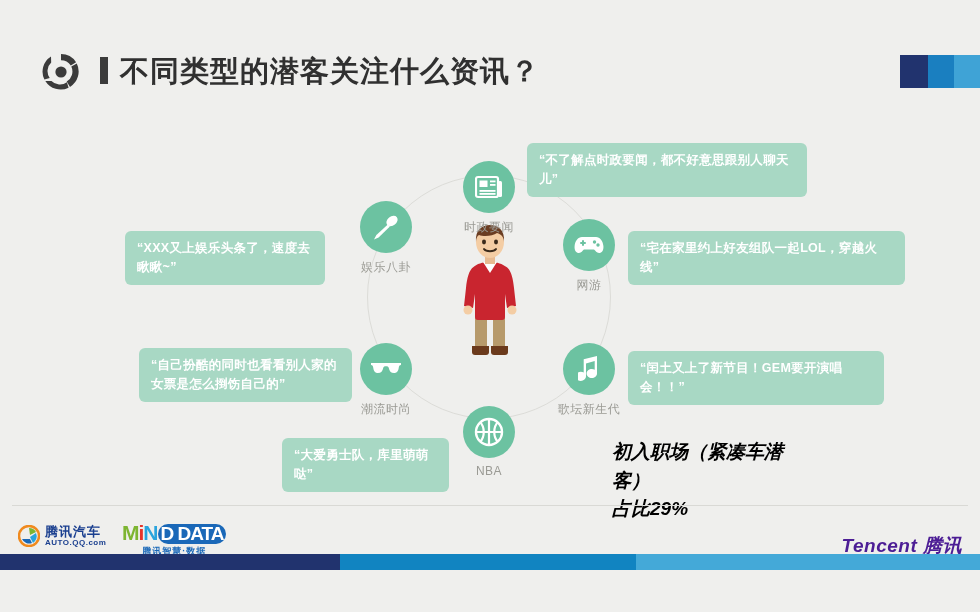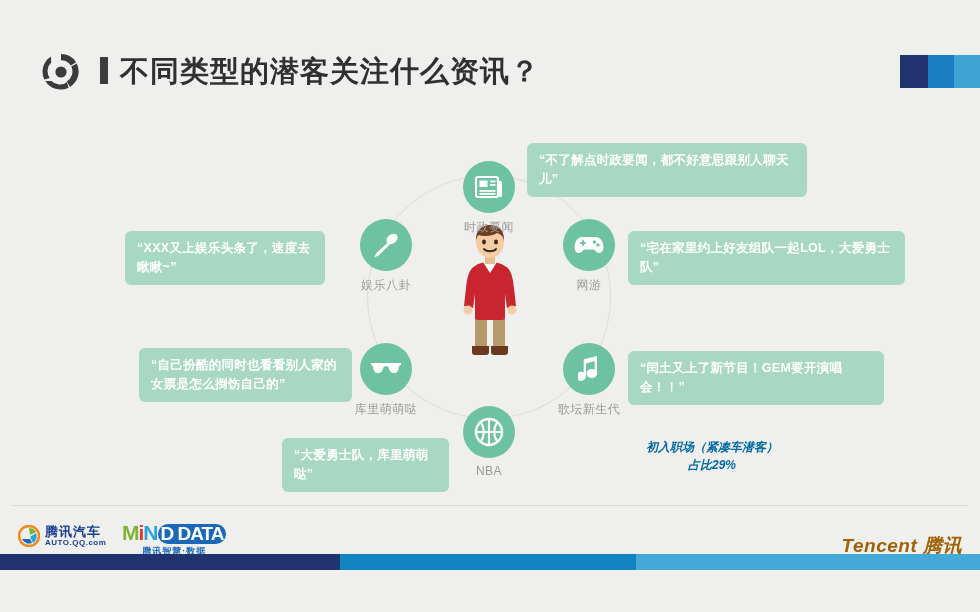--- a/index.html
+++ b/index.html
@@ -51,21 +51,21 @@
   .node-label {
     margin-top: 6px; font-size: 12px; color: #9a9a94;
     white-space: nowrap; letter-spacing: .5px;
   }
 
   .n-news    { left: 439px; top: 161px; }
   .n-game    { left: 539px; top: 219px; }
   .n-music   { left: 539px; top: 343px; }
   .n-nba     { left: 439px; top: 406px; }
   .n-fashion { left: 336px; top: 343px; }
-  .n-gossip  { left: 336px; top: 219px; }
+  .n-gossip  { left: 336px; top: 201px; }
 
   
   .person { position: absolute; left: 455px; top: 222px; width: 70px; height: 140px; }
 
   
   .bubble {
     position: absolute;
     background: #a8d8c4;
     border-radius: 6px;
     color: #ffffff;
@@ -78,22 +78,22 @@
   .b-news    { left: 527px; top: 143px; width: 280px; }
   .b-game    { left: 628px; top: 231px; width: 277px; }
   .b-music   { left: 628px; top: 351px; width: 256px; }
   .b-nba     { left: 282px; top: 438px; width: 167px; }
   .b-fashion { left: 139px; top: 348px; width: 213px; }
   .b-gossip  { left: 125px; top: 231px; width: 200px; }
 
   
   .caption {
     position: absolute; left: 612px; top: 438px;
-    width: 200px; text-align: center;
-    color: #0369a1; font-size: 12px; font-style: italic;
+    width: 200px; text-align: left;
+    color: #000000; font-size: 19px; font-style: italic;
     font-weight: bold; line-height: 1.5;
   }
 
   
   .foot-line {
     position: absolute; left: 12px; top: 505px;
     width: 956px; height: 1px; background: #d9d9d5;
   }
   .f-auto { position: absolute; left: 18px; top: 525px; display: flex; align-items: center; }
   .f-auto .txt { margin-left: 5px; line-height: 1.05; }
@@ -111,21 +111,21 @@
     border-radius: 10px; font-size: 19px;
   }
   .f-mind .sub {
     margin-top: 1px; font-size: 9px; font-weight: bold; color: #1a68b8;
     letter-spacing: 1px; text-align: center;
   }
 
   .f-tencent {
     position: absolute; right: 18px; top: 533px;
     font-size: 19px; font-style: italic; font-weight: bold;
-    color: #a16207; letter-spacing: .5px;
+    color: #4c1d95; letter-spacing: .5px;
   }
 
   .botbar { position: absolute; left: 0; bottom: 42px; width: 980px; height: 16px; display: flex; }
   .botbar i { display: block; height: 16px; }
   .botbar .s1 { width: 340px; background: #21336e; }
   .botbar .s2 { width: 296px; background: #1184c1; }
   .botbar .s3 { flex: 1; background: #44a9d8; }
 </style>
 </head>
 <body>
@@ -229,35 +229,35 @@
     </div>
     <div class="node-label">NBA</div>
   </div>
 
   <div class="node n-fashion">
     <div class="circle-ico">
       <svg width="32" height="16" viewBox="0 0 32 16">
         <path d="M1 2h30v2c-1.6.3-2 1-2.3 3-.4 2.7-1.5 5-4.6 5-3.3 0-4.7-2-5.3-5-.3-1.3-.9-1.8-2.8-1.8s-2.5.5-2.8 1.8c-.6 3-2 5-5.3 5-3.1 0-4.2-2.3-4.6-5C3 5 2.6 4.3 1 4z" fill="#fff"></path>
       </svg>
     </div>
-    <div class="node-label">库里萌萌哒</div>
+    <div class="node-label">潮流时尚</div>
   </div>
 
   <div class="node n-gossip">
     <div class="circle-ico">
       <svg width="28" height="28" viewBox="0 0 28 28">
         <ellipse cx="20" cy="8" rx="6.2" ry="4.6" transform="rotate(-38 20 8)" fill="#fff"></ellipse>
         <path d="M15.8 11.4 4.4 22.1 2 26.6l4.6-2.2L17.9 13.6z" fill="#fff"></path>
       </svg>
     </div>
     <div class="node-label">娱乐八卦</div>
   </div>
 
   <div class="bubble b-news">“不了解点时政要闻，都不好意思跟别人聊天儿”</div>
-  <div class="bubble b-game">“宅在家里约上好友组队一起LOL，大爱勇士队”</div>
+  <div class="bubble b-game">“宅在家里约上好友组队一起LOL，穿越火线”</div>
   <div class="bubble b-music">“闰土又上了新节目！GEM要开演唱会！！”</div>
   <div class="bubble b-nba">“大爱勇士队，库里萌萌哒”</div>
   <div class="bubble b-fashion">“自己扮酷的同时也看看别人家的女票是怎么捯饬自己的”</div>
   <div class="bubble b-gossip">“XXX又上娱乐头条了，速度去瞅瞅~”</div>
 
   <div class="caption">
     <div>初入职场（紧凑车潜客）</div>
     <div>占比29%</div>
   </div>
 

